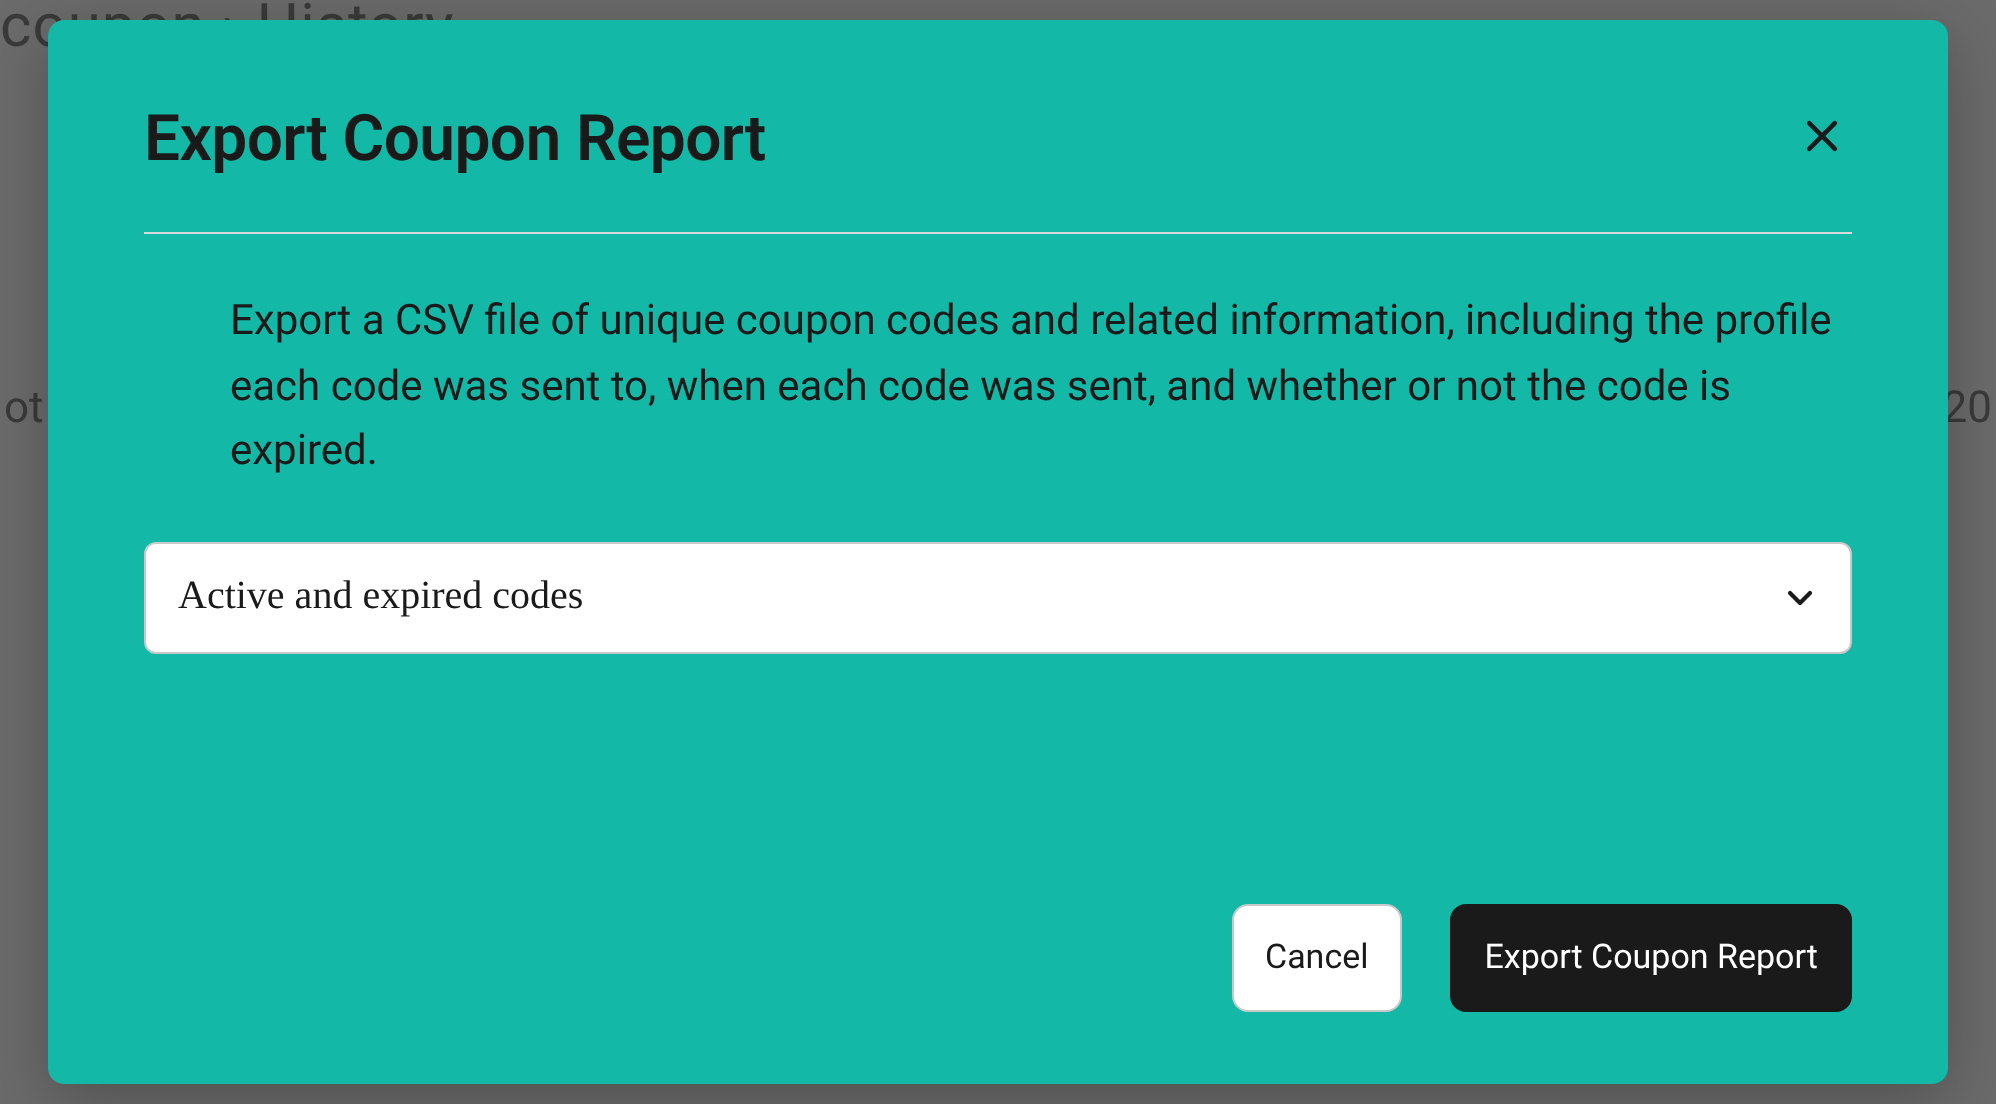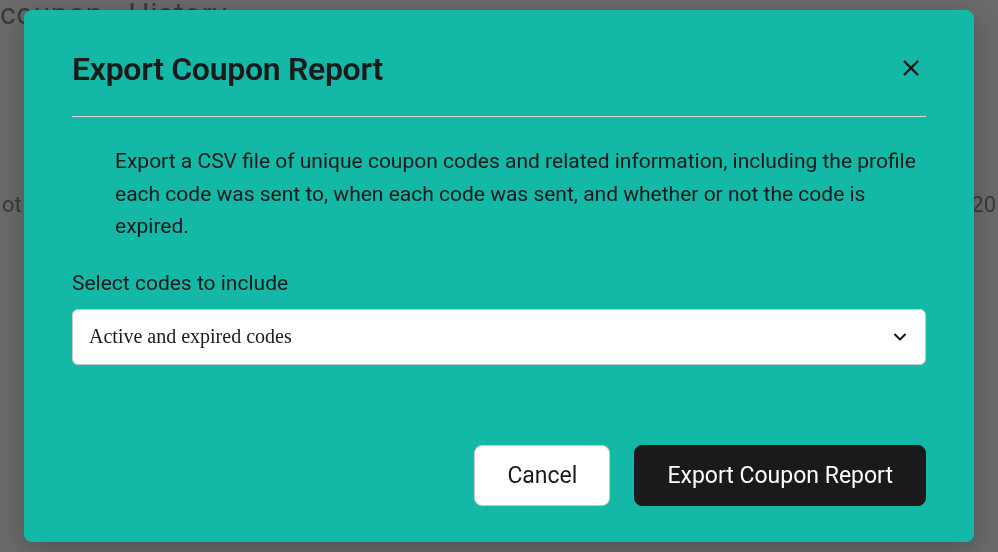--- a/index.html
+++ b/index.html
@@ -126,24 +126,24 @@
       height: 20px;
       display: block;
     }
     .modal-footer {
       display: flex;
       justify-content: flex-end;
       gap: 24px;
       margin-top: 32px;
     }
     .btn {
-      font-size: 23px;
+      font-size: 17px;
       font-family: inherit;
       border-radius: 8px;
-      padding: 16px 32px;
+      padding: 16px 16px;
       cursor: pointer;
       font-weight: 400;
     }
     .btn-secondary {
       background: #ffffff;
       border: 1px solid #c9c9c9;
       color: #1a1a1a;
     }
     .btn-primary {
       background: #1a1a1a;
@@ -169,21 +169,20 @@
           <line x1="5" y1="5" x2="19" y2="19"></line>
           <line x1="19" y1="5" x2="5" y2="19"></line>
         </svg>
       </span>
     </button>
   </div>
 
   <div class="modal-body">
     <p class="description">Export a CSV file of unique coupon codes and related information, including the profile each code was sent to, when each code was sent, and whether or not the code is expired.</p>
 
-    <label class="field-label">Select codes to include</label>
     <div class="select-wrapper">
       <button class="select">Active and expired codes</button>
       <span class="select-chevron">
         <svg viewBox="0 0 24 24" fill="none" stroke="currentColor" stroke-width="2.5" stroke-linecap="round" stroke-linejoin="round">
           <polyline points="6 9 12 15 18 9"></polyline>
         </svg>
       </span>
     </div>
   </div>
 

